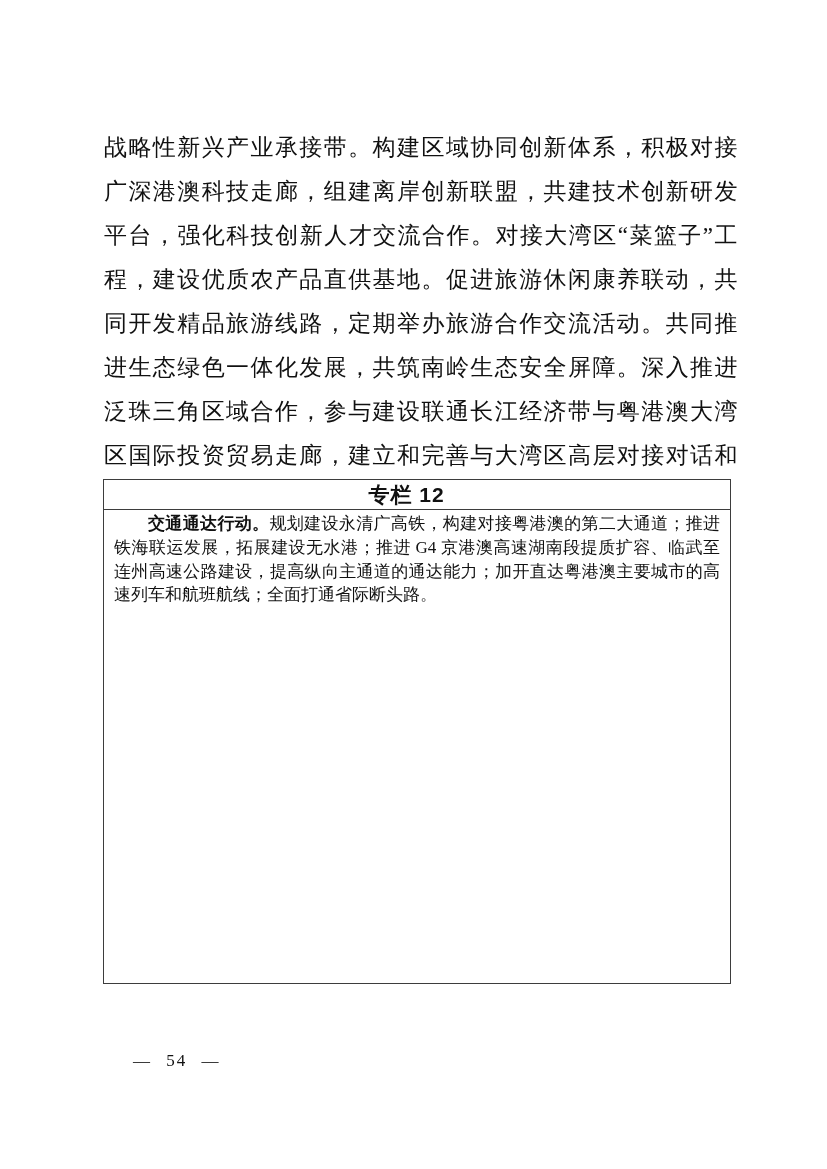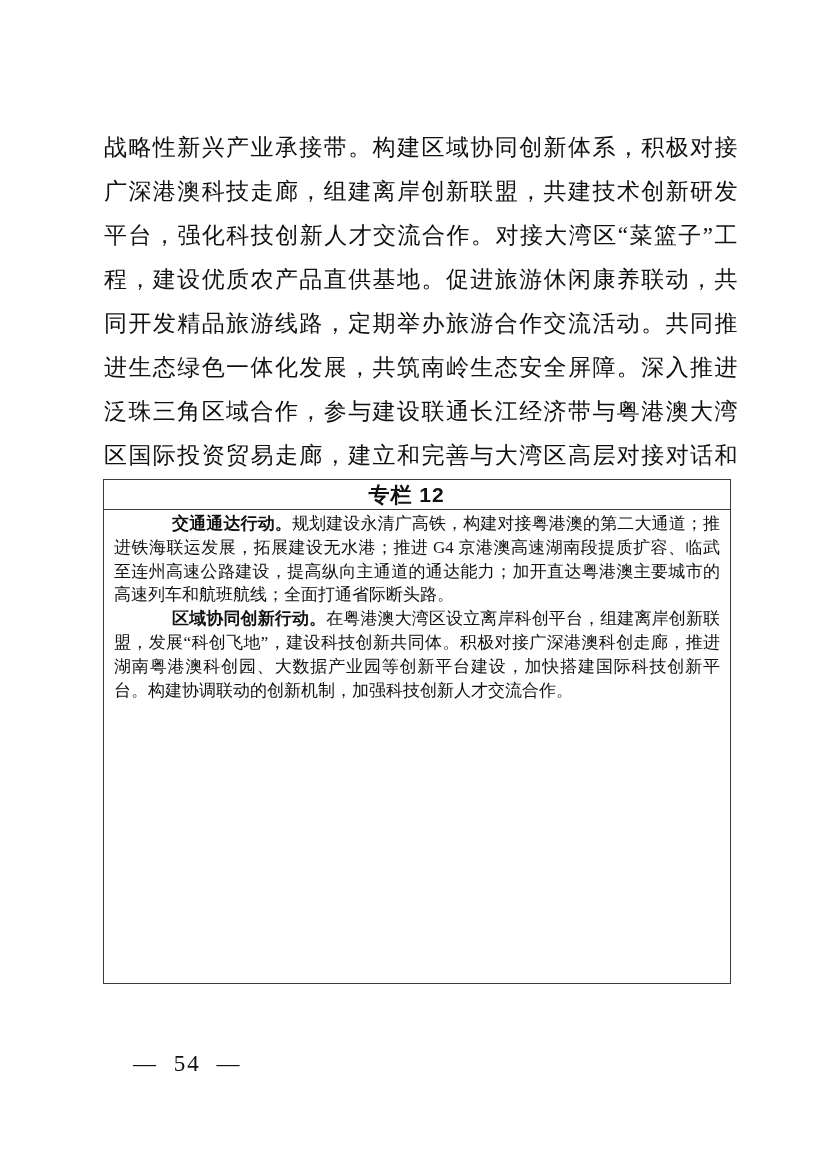--- a/index.html
+++ b/index.html
@@ -60,27 +60,26 @@
     text-align: justify;
     text-justify: inter-ideograph;
   }
   .col-para {
     margin: 0;
     text-indent: 2em;
   }
   .col-head {
     font-family: Liberation Serif, serif;
     font-weight: bold;
-    margin-left: 24px;
   }
   .page-number {
     position: absolute;
     left: 133px;
     top: 1051px;
-    font-size: 23px;
+    font-size: 17px;
     letter-spacing: 2px;
     word-spacing: 8px;
     color: #111111;
   }
 </style>
 </head>
 <body>
 
 <div class="page">
 
@@ -91,21 +90,20 @@
     <div class="column-box-header">
       <span>专栏 12</span>
       <span class="title-gap"></span>
     </div>
 
     <div class="column-box-content">
 
       <p class="col-para"><span class="col-head">交通通达行动。</span><span>规划建设永清广高铁，构建对接粤港澳的第二大通道；推进铁海联运发展，拓展建设无水港；推进 G4 京港澳高速湖南段提质扩容、临武至连州高速公路建设，提高纵向主通道的通达能力；加开直达粤港澳主要城市的高速列车和航班航线；全面打通省际断头路。</span></p>
 
 
-      <p class="col-para"><span class="col-head">区域协同创新行动。</span><span>在粤港澳大湾区设立离岸科创平台，组建离岸创新联盟，发展“科创飞地”，建设科技创新共同体。积极对接广深港澳科创走廊，推进湖南粤港澳科创园、大数据产业园等创新平台建设，加快搭建国际科技创新平台。构建协调联动的创新机制，加强科技创新人才交流合作。</span></p>
 
 
 
     </div>
   </div>
 
   <div class="page-number">— 54 —</div>
 
 </div>
 

